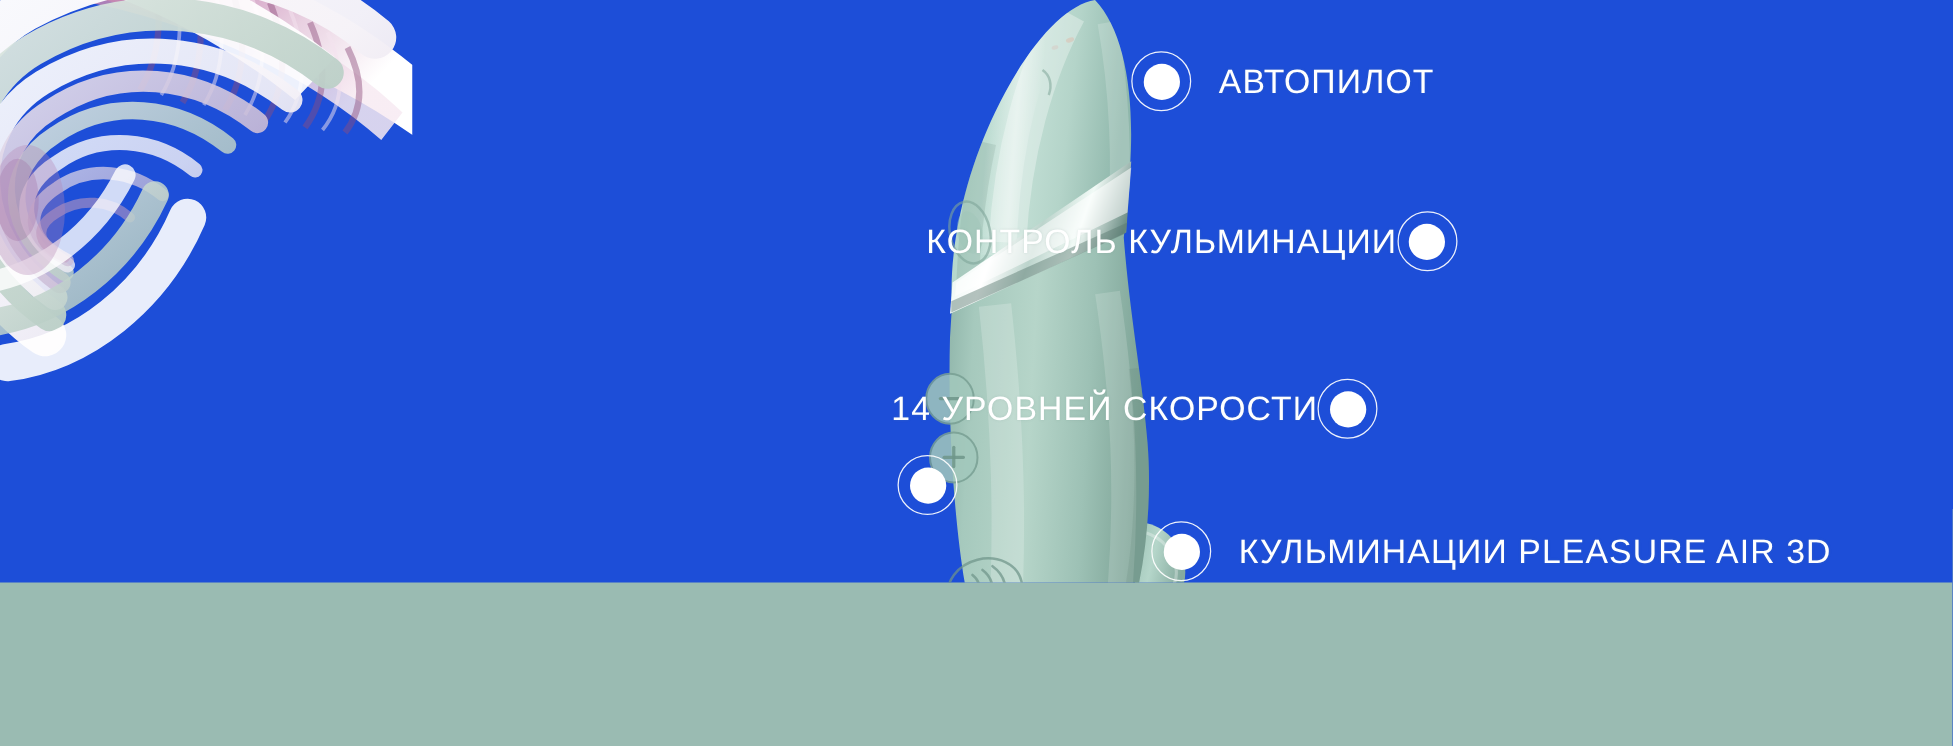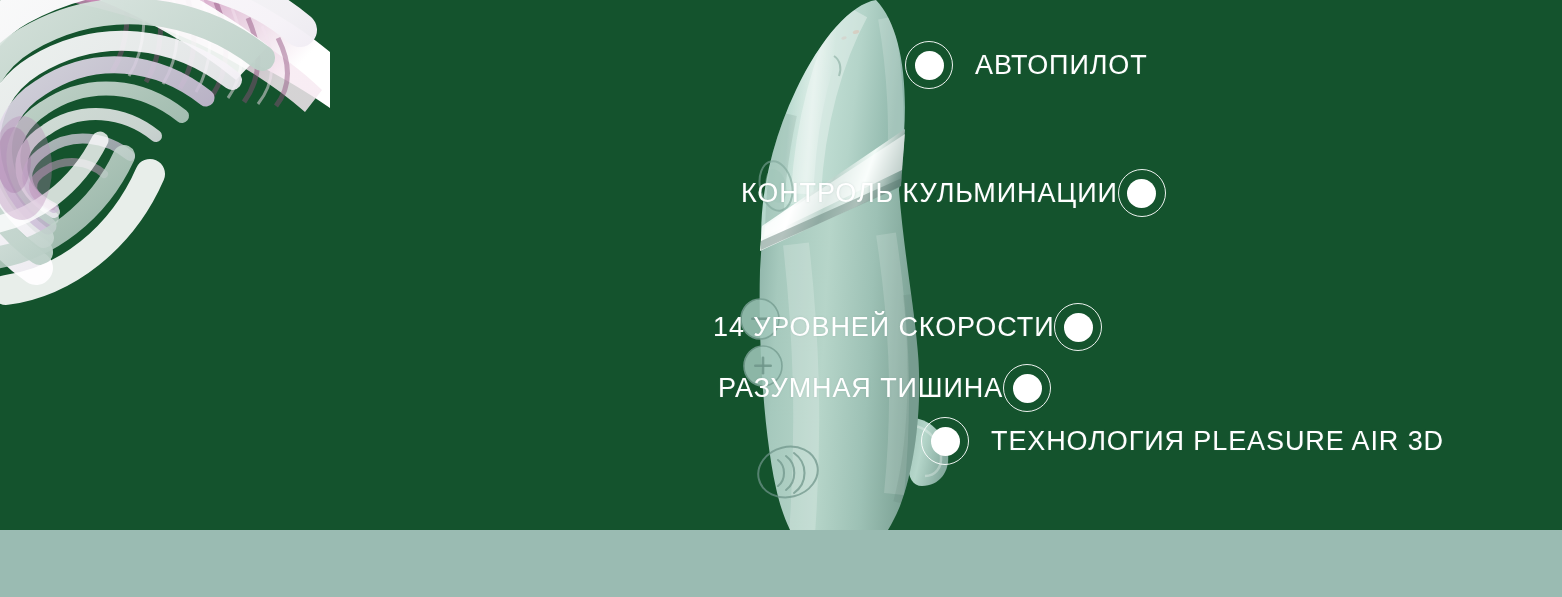--- a/index.html
+++ b/index.html
@@ -5,22 +5,22 @@
   * { margin:0; padding:0; box-sizing:border-box; }
   html, body { width:1562px; height:597px; overflow:hidden; }
   body {
     font-family: "Liberation Sans", sans-serif;
     background:#9abbb2;
   }
 
   #stage {
     position:relative;
     width:1562px;
-    height:530px;
-    background:#14532d;
+    height:466px;
+    background:#1d4ed8;
     overflow:hidden;
   }
 
   
   .spiral-wrap {
     position:absolute;
     left:0; top:0;
     width:330px; height:315px;
     pointer-events:none;
   }
@@ -272,21 +272,20 @@
     <span class="callout-label">КОНТРОЛЬ КУЛЬМИНАЦИИ</span>
   </div>
 
   <div class="callout left" style="left:713px; top:303px;justify-content:flex-end;">
     <span class="marker"></span>
     <span class="callout-label">14 УРОВНЕЙ СКОРОСТИ</span>
   </div>
 
   <div class="callout left" style="left:718px; top:364px;">
     <span class="marker"></span>
-    <span class="callout-label">РАЗУМНАЯ ТИШИНА</span>
   </div>
 
   <div class="callout right" style="left:921px; top:417px;">
     <span class="marker"></span>
-    <span class="callout-label">ТЕХНОЛОГИЯ PLEASURE AIR 3D</span>
+    <span class="callout-label">КУЛЬМИНАЦИИ PLEASURE AIR 3D</span>
   </div>
 
 </div>
 
 </body></html>

